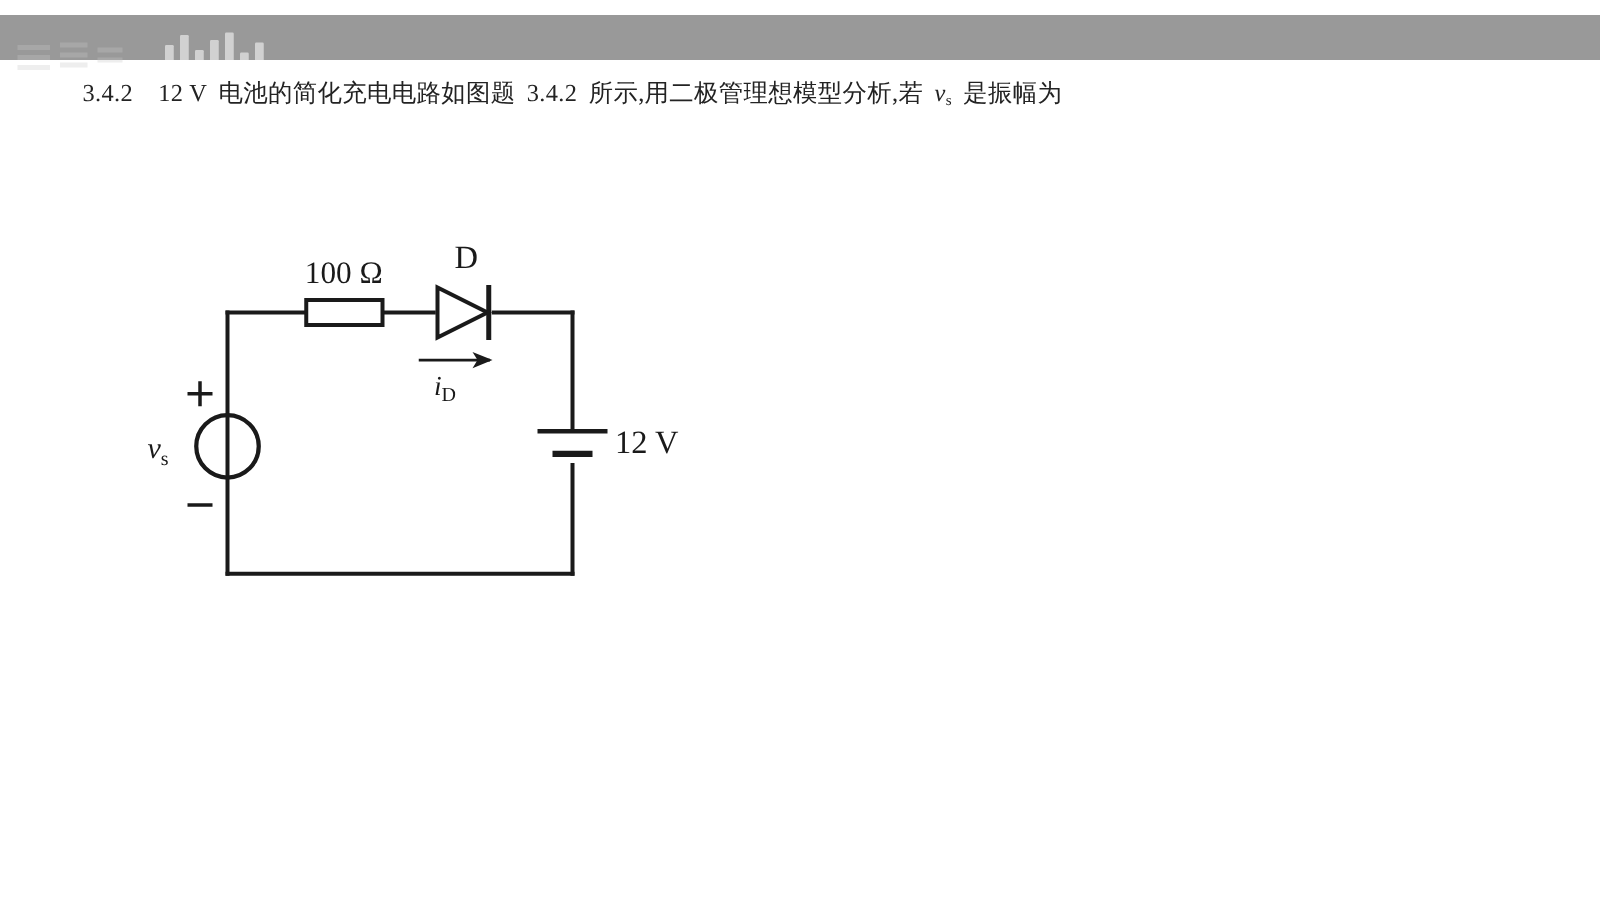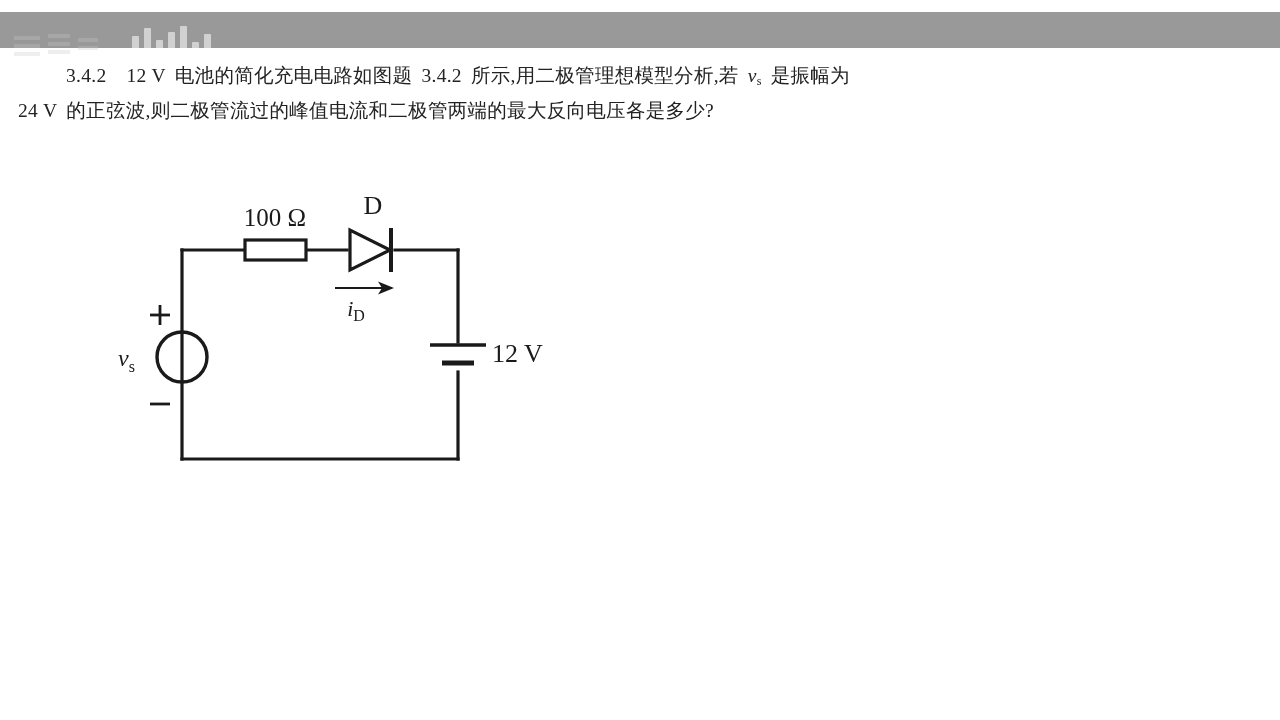--- a/index.html
+++ b/index.html
@@ -128,21 +128,20 @@
         <rect x="36" y="18" width="22" height="4"></rect>
         <rect x="66" y="6" width="20" height="4"></rect>
         <rect x="66" y="14" width="20" height="4"></rect>
       </g>
     </svg>
   </div>
 
   <div id="problem-text">
     <span class="line line1"><span class="num">3.4.2</span><span class="gap-m"></span><span class="num">12 V</span><span class="gap-s"></span><span>电池的简化充电电路如图题</span><span class="gap-s"></span><span class="num">3.4.2</span><span class="gap-s"></span><span>所示,用二极管理想模型分析,若</span><span class="gap-s"></span><span class="vsym"><span>v</span><span class="vsub">s</span></span><span class="gap-s"></span><span>是振幅为</span></span>
 
-    <span class="line line2"><span class="num">24 V</span><span class="gap-s"></span><span>的正弦波,则二极管流过的峰值电流和二极管两端的最大反向电压各是多少?</span></span>
   </div>
 
   <div id="circuit">
     <svg width="500" height="310" viewBox="0 0 500 310">
 
       <g stroke="#1a1a1a" stroke-width="3.2" fill="none" stroke-linecap="square">
 
         <path d="M 92 68 L 155 68"></path>
 
         <path d="M 216 68 L 257 68"></path>

